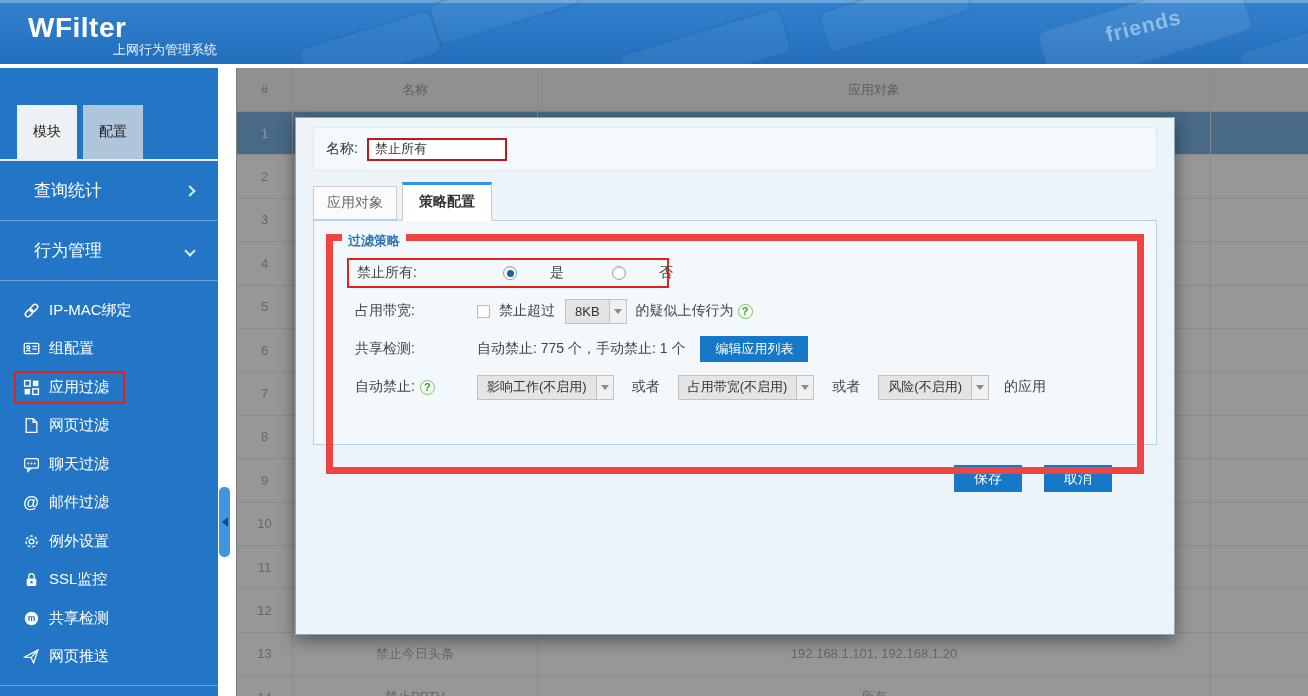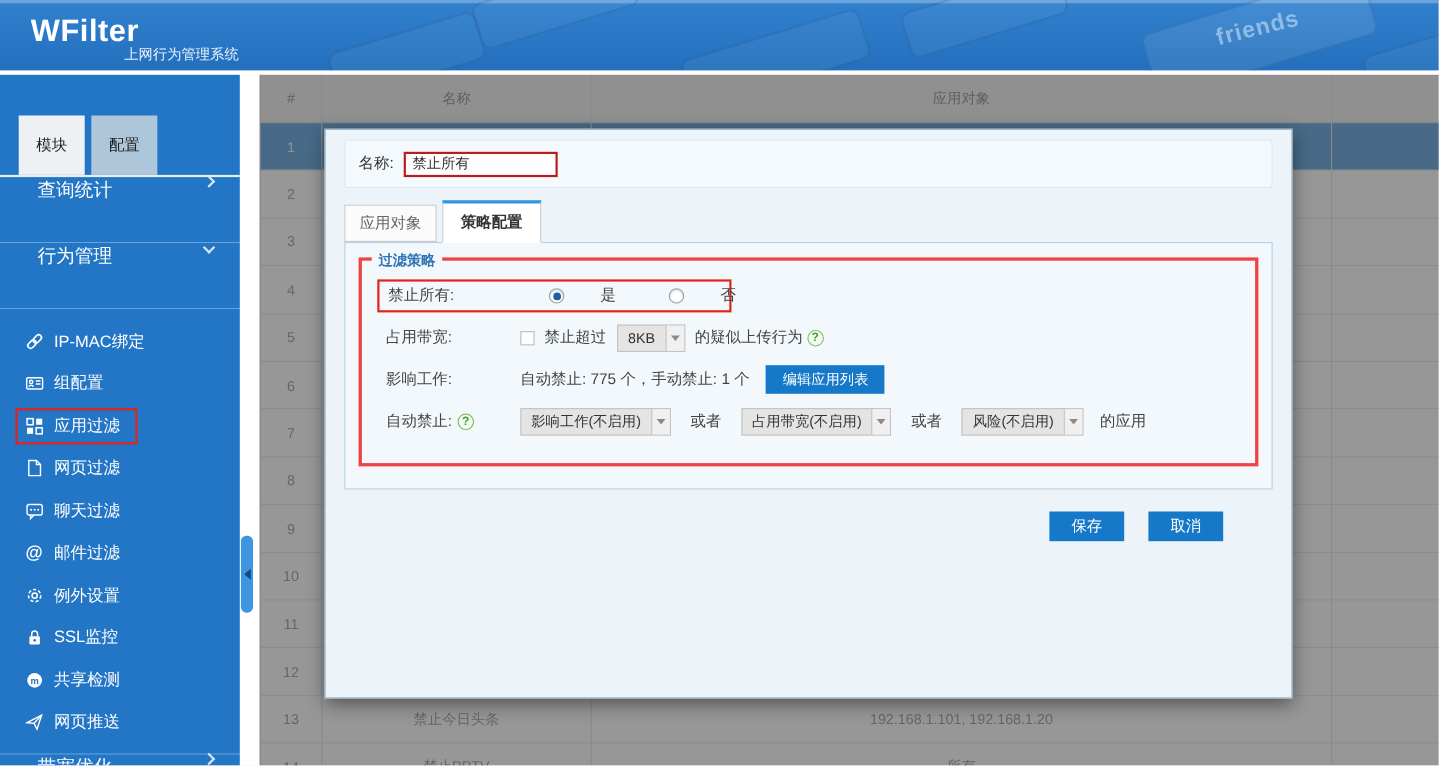--- a/index.html
+++ b/index.html
@@ -14,21 +14,21 @@
   .key-text { position:absolute; left:1105px; top:14px; color:rgba(210,232,250,.55); font-size:21px; font-weight:bold; transform:rotate(-14deg); letter-spacing:1px; }
   .logo { position:absolute; left:28px; top:12px; color:#fff; font-size:28px; font-weight:bold; letter-spacing:.5px; }
   .logo-sub { position:absolute; left:113px; top:41px; color:#e8f2fb; font-size:13px; }
 
   
   .sidebar { position:absolute; left:0; top:68px; width:218px; height:628px; background:#2376c6; color:#fff; }
   .side-tabs { padding:37px 0 0 17px; display:flex; gap:6px; border-bottom:2px solid #e9eef3; }
   .side-tab { padding:18px 16px; font-size:14px; cursor:pointer; }
   .side-tab.active { background:#eef1f3; color:#222; }
   .side-tab.inactive { background:#aec6d9; color:#1d1d1d; }
-  .side-section { height:60px; display:flex; align-items:flex-start; justify-content:space-between; padding:0 24px 0 34px; font-size:17px; border-bottom:1px solid rgba(255,255,255,.32); cursor:pointer; }
+  .side-section { height:60px; display:flex; align-items:center; justify-content:space-between; padding:0 24px 0 34px; font-size:17px; border-bottom:1px solid rgba(255,255,255,.32); cursor:pointer; }
   .chev { width:8px; height:8px; border-right:2px solid #d6e7f7; border-bottom:2px solid #d6e7f7; display:inline-block; }
   .chev.right { transform:rotate(-45deg); }
   .chev.down { transform:rotate(45deg); }
   .side-menu { padding:10px 0 9px; border-bottom:1px solid rgba(255,255,255,.32); }
   .menu-item { height:38.5px; display:flex; align-items:center; padding-left:22px; font-size:15px; cursor:pointer; }
   .menu-item .mi-icon { width:18px; height:18px; margin-right:9px; display:inline-flex; align-items:center; justify-content:center; flex:none; }
   .menu-item .mi-icon svg { width:17px; height:17px; }
   .at-glyph { font-size:16px; font-weight:bold; color:#fff; }
   .red-outline { display:flex; align-items:center; border:2px solid #e0241b; padding:5px 14px 5px 6px; margin-left:-8px; }
   .red-outline .mi-icon { margin-right:9px; }
@@ -52,21 +52,21 @@
   .m-titlebar { height:31px; background:linear-gradient(180deg,#87b9e6,#4f98d8); border-bottom:1px solid #3f87c7; display:flex; align-items:center; justify-content:space-between; padding:0 16px; }
   .m-title { color:#fff; font-weight:bold; font-size:15px; }
   .m-close { color:#e33b35; font-weight:bold; font-size:17px; cursor:pointer; line-height:1; }
   .m-body { padding:9px 17px 0; }
   .name-box { height:44px; border:1px solid #dde8f0; background:#f3f9fd; border-radius:3px; display:flex; align-items:center; padding-left:12px; gap:9px; font-size:14px; color:#333; }
   .name-input { width:140px; height:23px; border:2px solid #b91c1c; font-size:13px; padding:0 6px; color:#333; background:#fff; font-family:inherit; }
   .m-tabs { margin-top:11px; display:flex; align-items:flex-end; position:relative; z-index:2; }
   .m-tab { padding:7px 13px; font-size:14px; border:1px solid #c9ccce; background:#fbfbfb; color:#666; margin-right:5px; cursor:pointer; }
   .m-tab.active { border-top:3px solid #2f96e3; background:#fff; border-bottom:1px solid #fff; font-weight:bold; color:#333; padding:8px 16px 9px; margin-bottom:-1px; }
   .m-panel { border:1px solid #b5d2e8; background:#f2f8fc; height:225px; padding:0 12px; position:relative; z-index:1; }
-  .fieldset { border:3px solid #ef4444; margin-top:13px; height:190px; position:relative; padding:17px 0 0 22px; }
+  .fieldset { border:7px solid #ef4444; margin-top:13px; height:240px; position:relative; padding:17px 0 0 22px; }
   .legend { position:absolute; top:-9px; left:9px; background:#f2f8fc; padding:0 6px; color:#2e74b5; font-weight:bold; font-size:13px; }
   .f-row { display:flex; align-items:center; height:30px; margin-bottom:8px; font-size:14px; color:#444; }
   .f-label { width:122px; flex:none; display:flex; align-items:center; gap:5px; }
   .red-box { display:flex; align-items:center; border:2px solid #e0241b; padding:2px 12px 2px 8px; margin-left:-8px; width:322px; height:30px;gap:24px; }
   .radio { width:14px; height:14px; border-radius:50%; border:1px solid #98a0a6; background:#fff; display:inline-flex; align-items:center; justify-content:center; margin-right:9px; flex:none; cursor:pointer; box-shadow:inset 0 1px 2px rgba(0,0,0,.18); }
   .radio.checked::after { content:""; width:7px; height:7px; border-radius:50%; background:#1d5fa0; }
   .checkbox { width:13px; height:13px; border:1px solid #b6bcc1; background:#fdfdfd; margin-right:9px; flex:none; cursor:pointer; }
   .dd { display:inline-flex; align-items:stretch; border:1px solid #c2c2c2; height:25px; background:#e4e4e4; cursor:pointer; }
   .dd-text { padding:0 9px; display:flex; align-items:center; font-size:13px; color:#333; }
   .dd-arrow { width:17px; border-left:1px solid #c2c2c2; background:#f0f0f0; display:flex; align-items:center; justify-content:center; }
@@ -355,21 +355,21 @@
                 <i></i>
               </span>
           </span>
           <span class="sp" style="width:9px;"></span>
           <span>的疑似上传行为</span>
           <span class="sp" style="width:4px;"></span>
           <span class="help">?</span>
         </div>
 
         <div class="f-row">
-          <span class="f-label">影响工作:</span>
+          <span class="f-label">共享检测:</span>
           <span>自动禁止: 775 个，手动禁止: 1 个</span>
           <button class="btn-blue edit-list-btn">编辑应用列表</button>
         </div>
 
         <div class="f-row">
           <span class="f-label">
             <span>自动禁止:</span>
             <span class="help">?</span>
           </span>
           <span class="dd">

